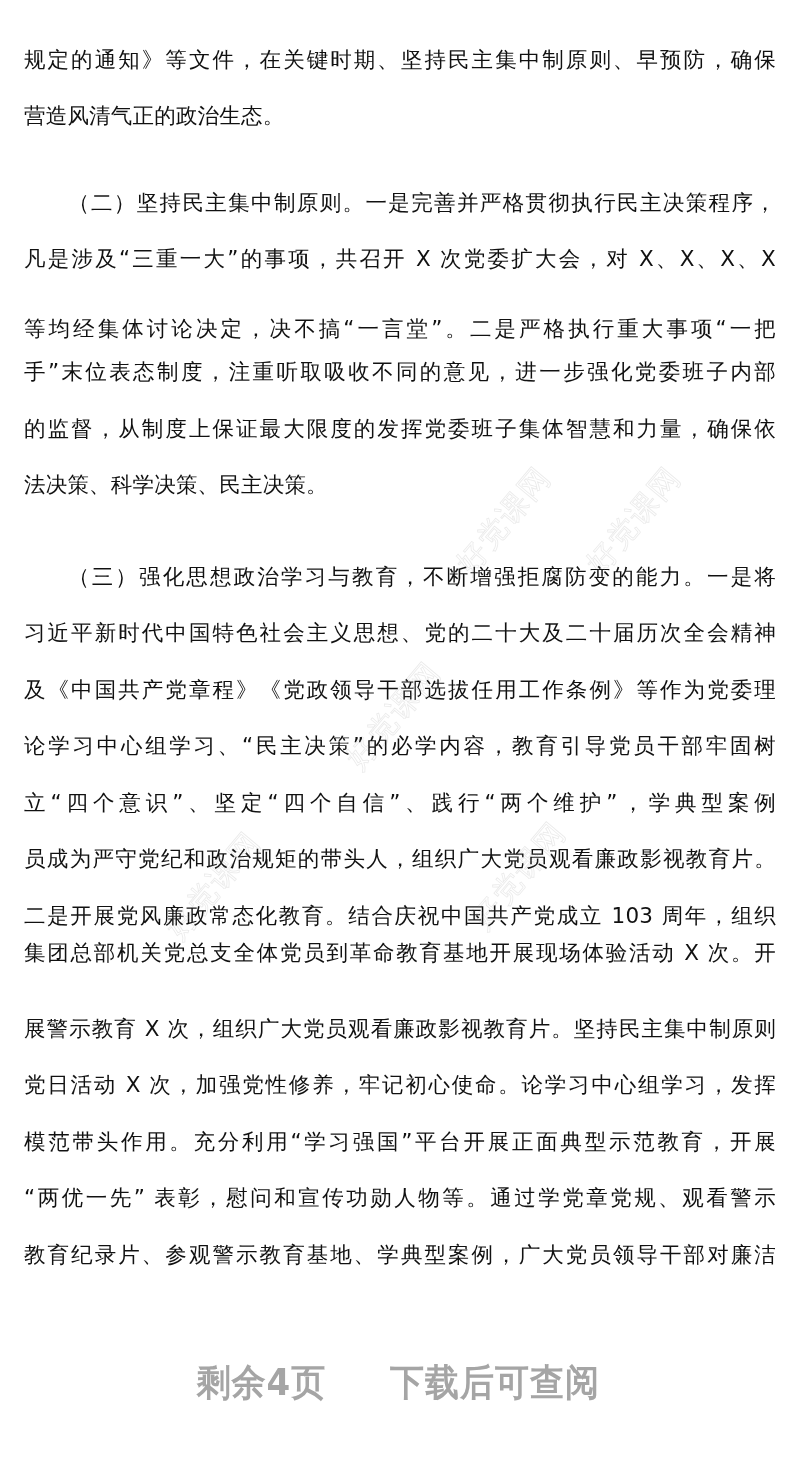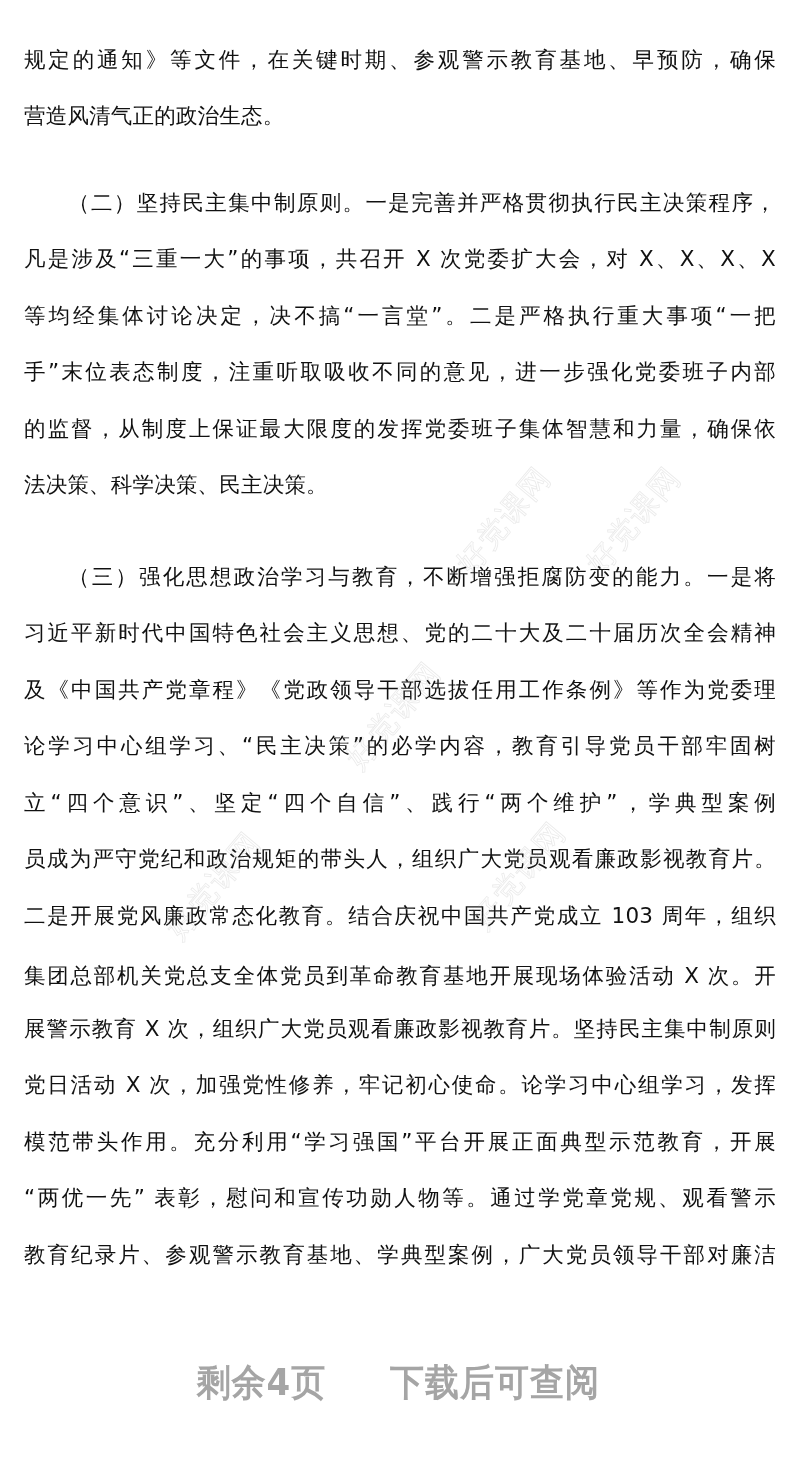--- a/index.html
+++ b/index.html
@@ -71,38 +71,38 @@
       display: inline-block;
       transform: scaleX(0.92);
     }
   </style>
 </head>
 <body>
 
 <div class="doc-page">
 
   <div id="lines">
-    <div class="line" style="top:45px">规定的通知》等文件，在关键时期、参观警示教育基地、早预防，确保</div>
+    <div class="line" style="top:45px">规定的通知》等文件，在关键时期、坚持民主集中制原则、早预防，确保</div>
     <div class="line last" style="top:101px">营造风清气正的政治生态。</div>
 
     <div class="line indent" style="top:188px">（二）坚持民主集中制原则。一是完善并严格贯彻执行民主决策程序，</div>
     <div class="line" style="top:244px">凡是涉及“三重一大”的事项，共召开 X 次党委扩大会，对 X、X、X、X</div>
-    <div class="line" style="top:301px">等均经集体讨论决定，决不搞“一言堂”。二是严格执行重大事项“一把</div>
+    <div class="line" style="top:314px">等均经集体讨论决定，决不搞“一言堂”。二是严格执行重大事项“一把</div>
     <div class="line" style="top:357px">手”末位表态制度，注重听取吸收不同的意见，进一步强化党委班子内部</div>
     <div class="line" style="top:414px">的监督，从制度上保证最大限度的发挥党委班子集体智慧和力量，确保依</div>
     <div class="line last" style="top:470px">法决策、科学决策、民主决策。</div>
 
     <div class="line indent" style="top:562px">（三）强化思想政治学习与教育，不断增强拒腐防变的能力。一是将</div>
     <div class="line" style="top:618px">习近平新时代中国特色社会主义思想、党的二十大及二十届历次全会精神</div>
     <div class="line" style="top:675px">及《中国共产党章程》《党政领导干部选拔任用工作条例》等作为党委理</div>
     <div class="line" style="top:731px">论学习中心组学习、“民主决策”的必学内容，教育引导党员干部牢固树</div>
     <div class="line" style="top:788px">立“四个意识”、坚定“四个自信”、践行“两个维护”，学典型案例</div>
     <div class="line" style="top:844px">员成为严守党纪和政治规矩的带头人，组织广大党员观看廉政影视教育片。</div>
     <div class="line" style="top:901px">二是开展党风廉政常态化教育。结合庆祝中国共产党成立 103 周年，组织</div>
-    <div class="line" style="top:961px">集团总部机关党总支全体党员到革命教育基地开展现场体验活动 X 次。开</div>
+    <div class="line" style="top:938px">集团总部机关党总支全体党员到革命教育基地开展现场体验活动 X 次。开</div>
     <div class="line" style="top:1014px">展警示教育 X 次，组织广大党员观看廉政影视教育片。坚持民主集中制原则</div>
     <div class="line" style="top:1070px">党日活动 X 次，加强党性修养，牢记初心使命。论学习中心组学习，发挥</div>
     <div class="line" style="top:1127px">模范带头作用。充分利用“学习强国”平台开展正面典型示范教育，开展</div>
     <div class="line" style="top:1183px">“两优一先” 表彰，慰问和宣传功勋人物等。通过学党章党规、观看警示</div>
     <div class="line" style="top:1240px">教育纪录片、参观警示教育基地、学典型案例，广大党员领导干部对廉洁</div>
   </div>
 
   <div class="watermark" style="left:440px; top:500px;">好党课网</div>
   <div class="watermark" style="left:570px; top:500px;">好党课网</div>
   <div class="watermark" style="left:330px; top:695px;">好党课网</div>

